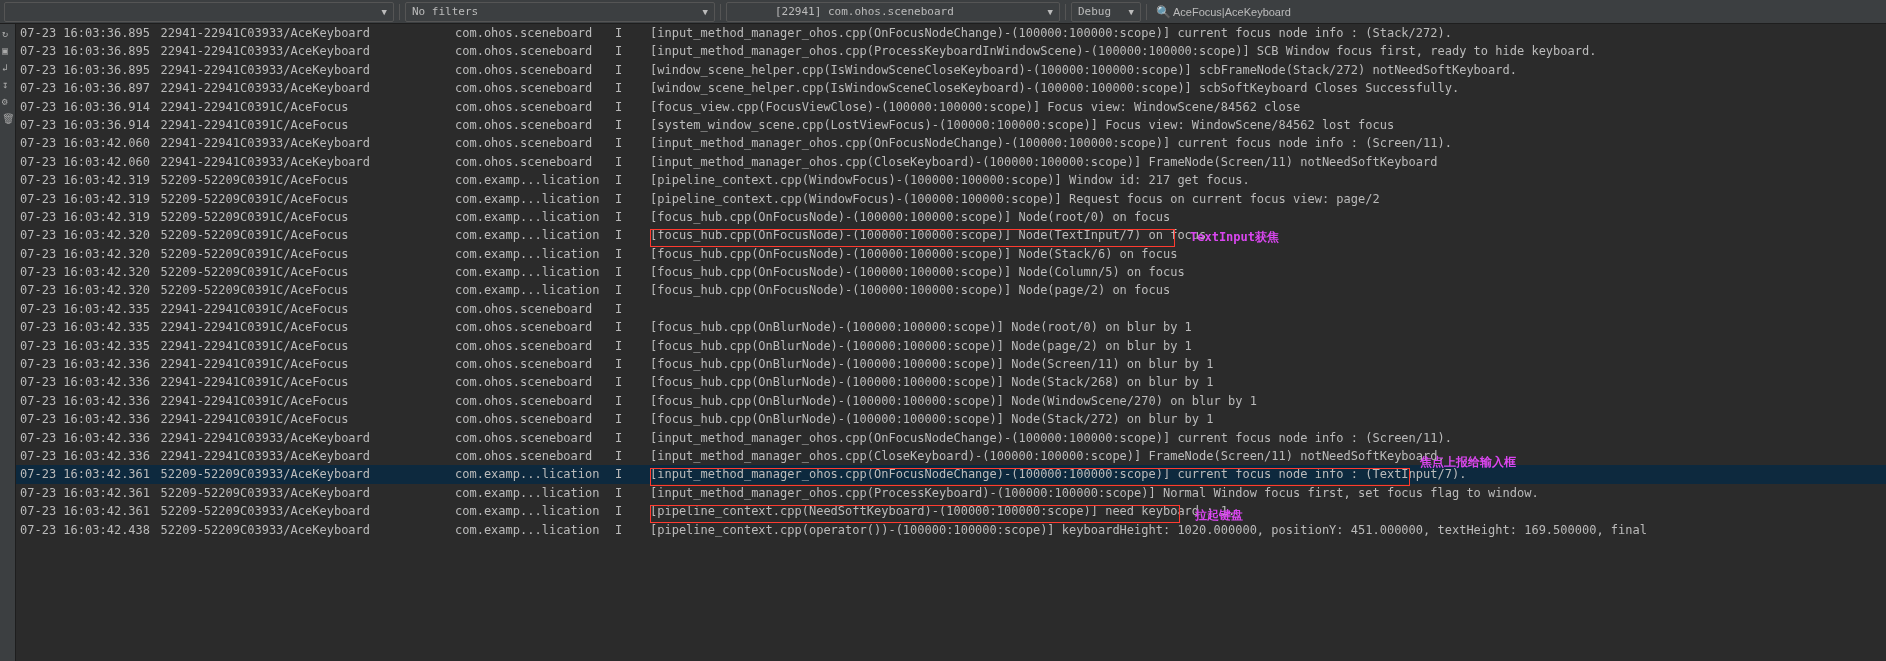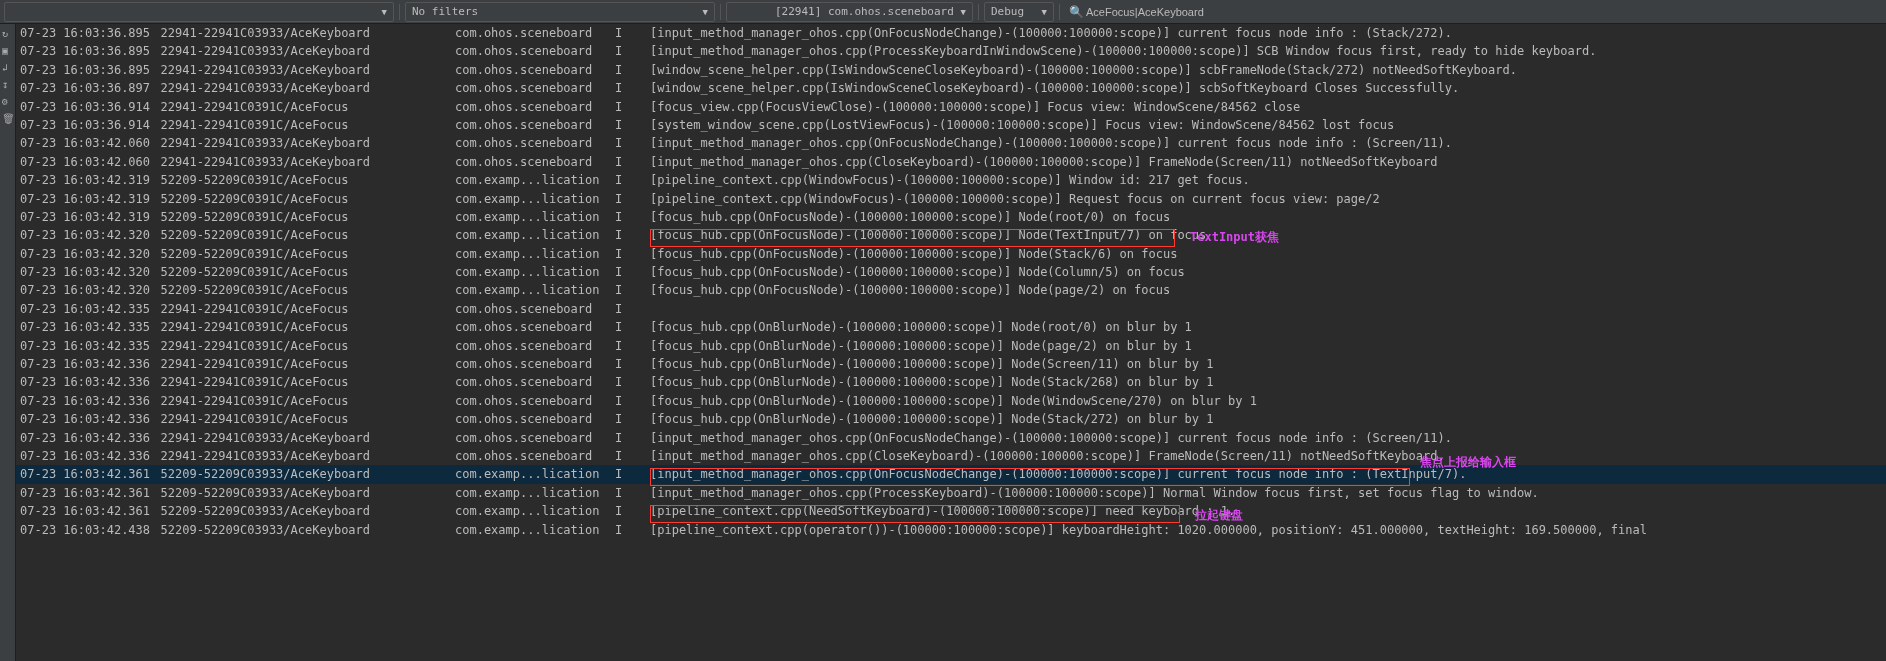--- a/index.html
+++ b/index.html
@@ -27,21 +27,21 @@
     height: 20px;
     display: flex;
     align-items: center;
     padding: 0 6px;
     gap: 6px;
     font-size: 11px;
     border-radius: 2px;
   }
   .toolbar .dropdown.wide1 { width: 390px; justify-content: flex-end; }
   .toolbar .dropdown.filters { width: 310px; }
-  .toolbar .dropdown.pkg { width: 247px; padding-left: 48px; }
+  .toolbar .dropdown.pkg { width: 334px; padding-left: 48px; }
   .toolbar .dropdown.level { width: 70px; }
   .toolbar .dropdown .chev { margin-left: auto; font-size: 9px; }
   .toolbar .divider { width:1px; height:16px; background:#555; }
   .toolbar .search {
     flex: 0 0 auto;
     display: flex;
     align-items: center;
     gap: 2px;
     padding-left: 4px;
   }

